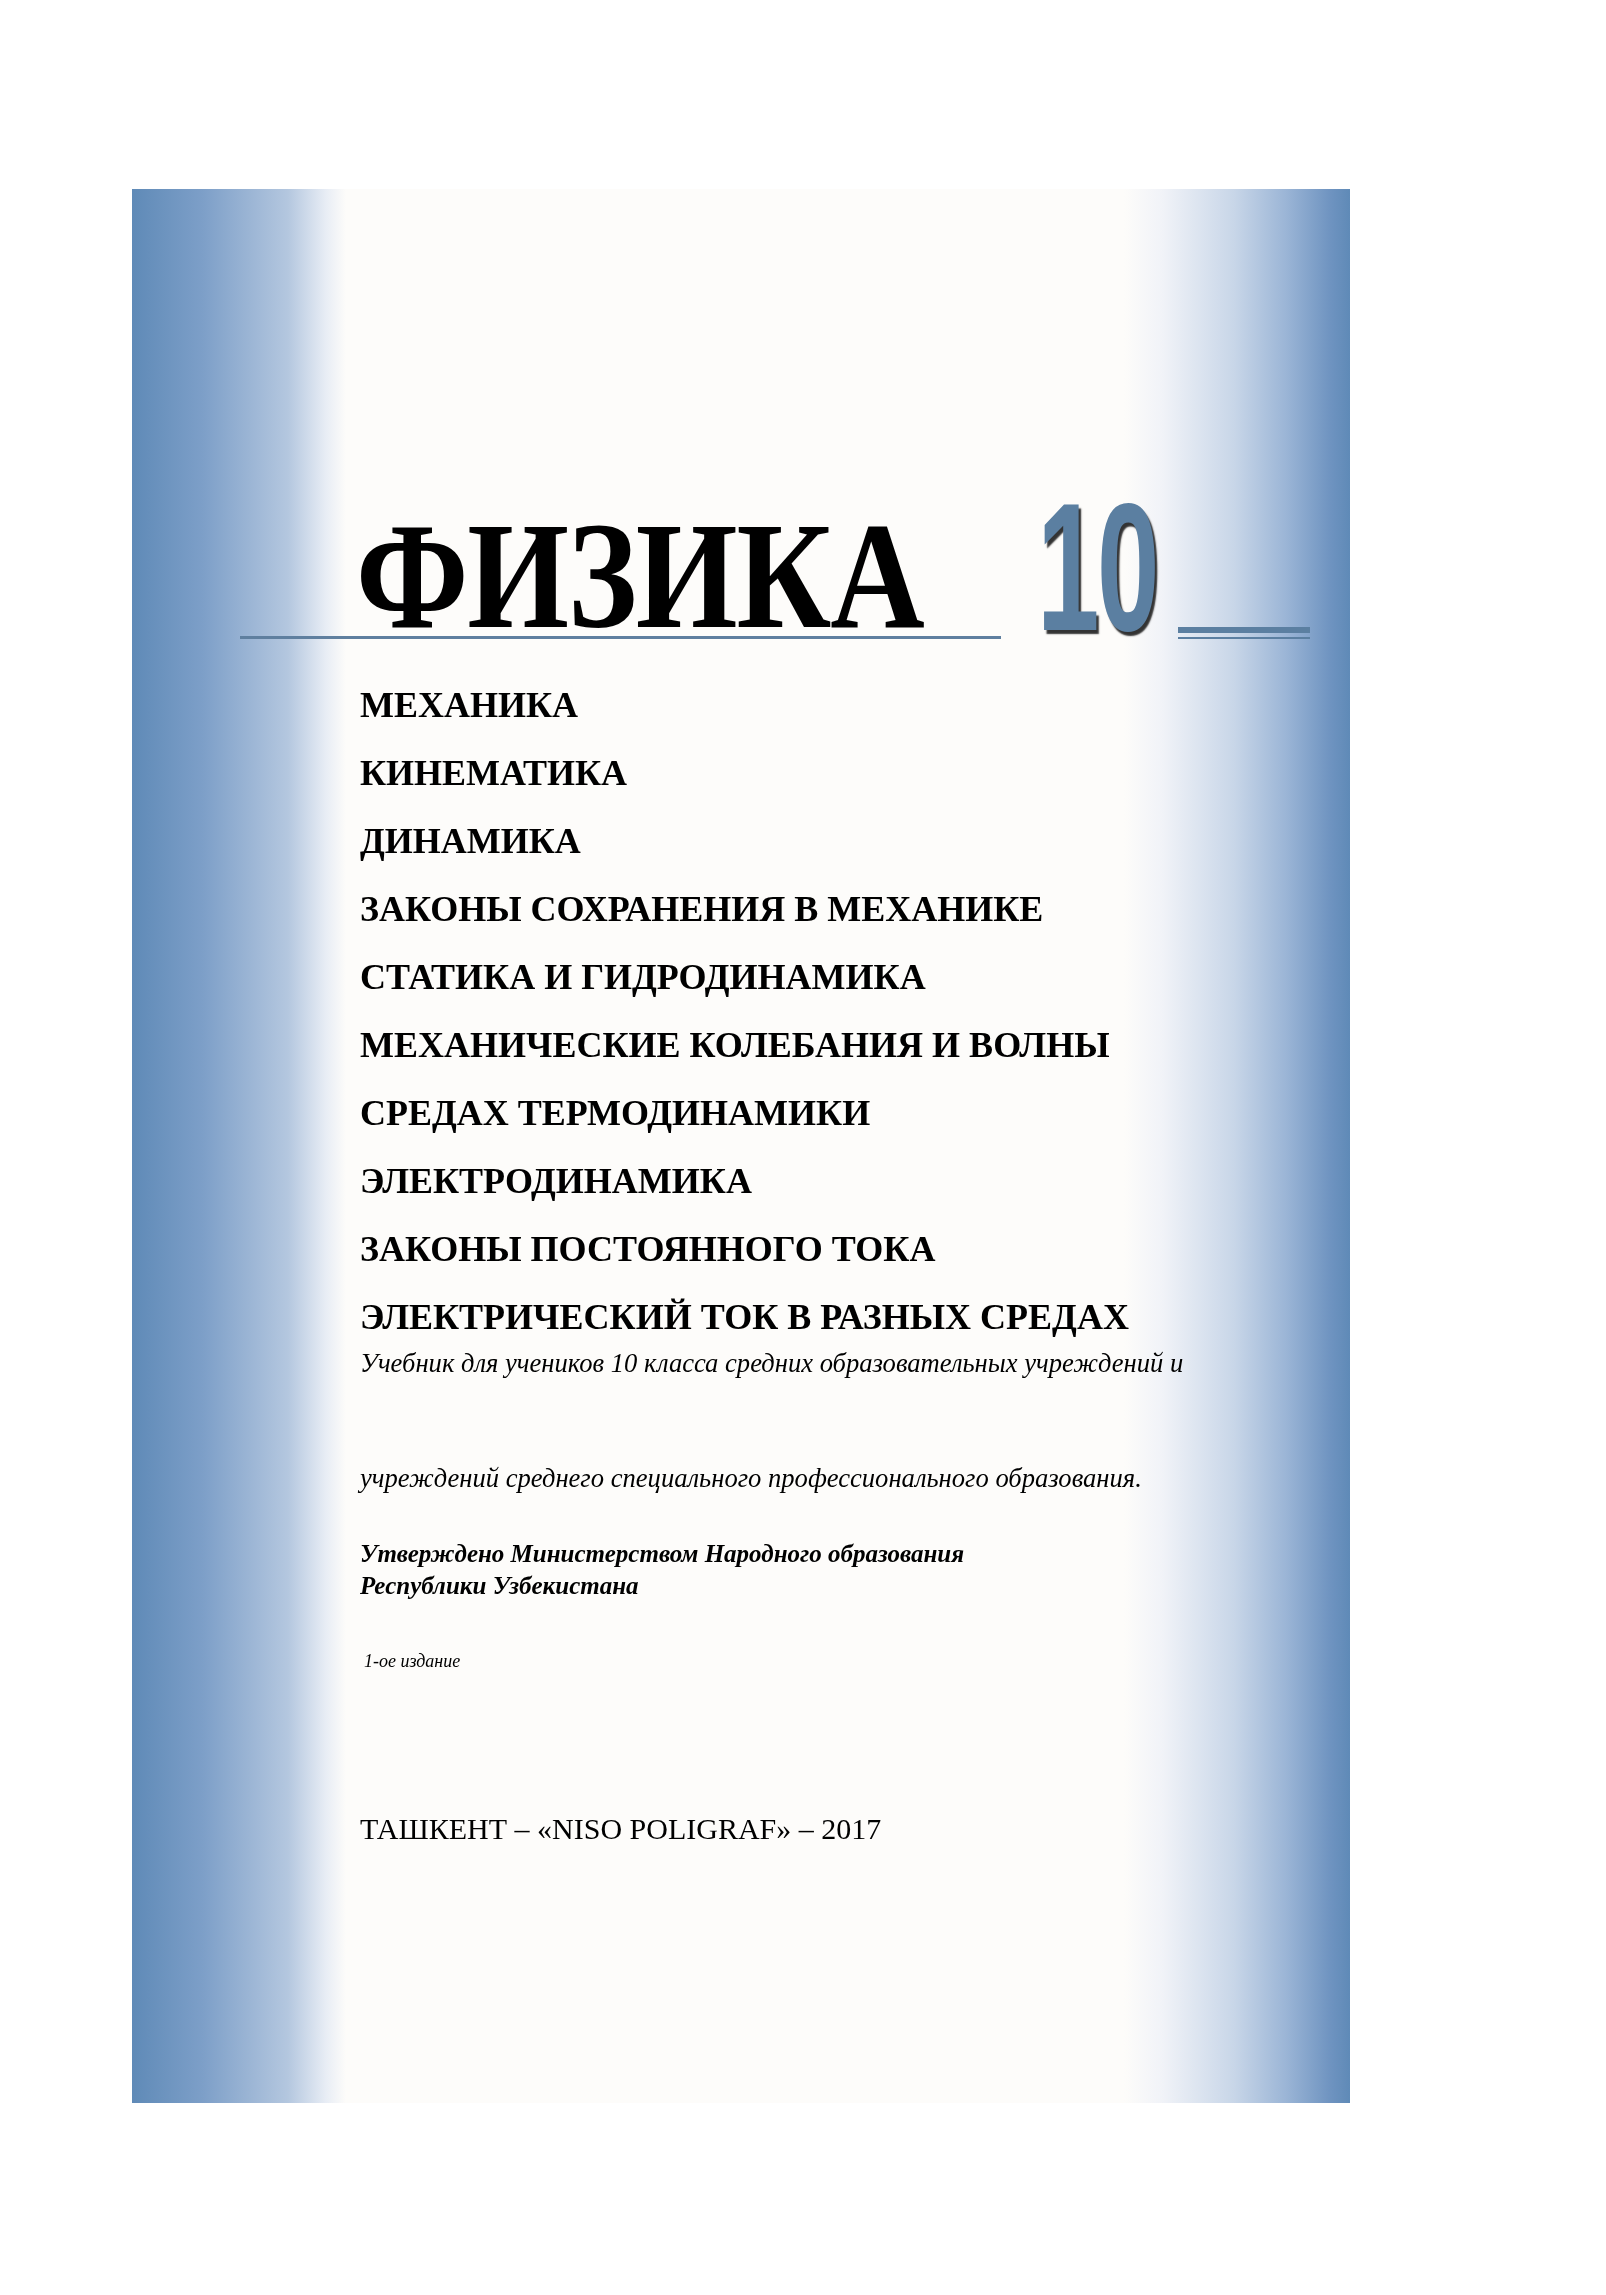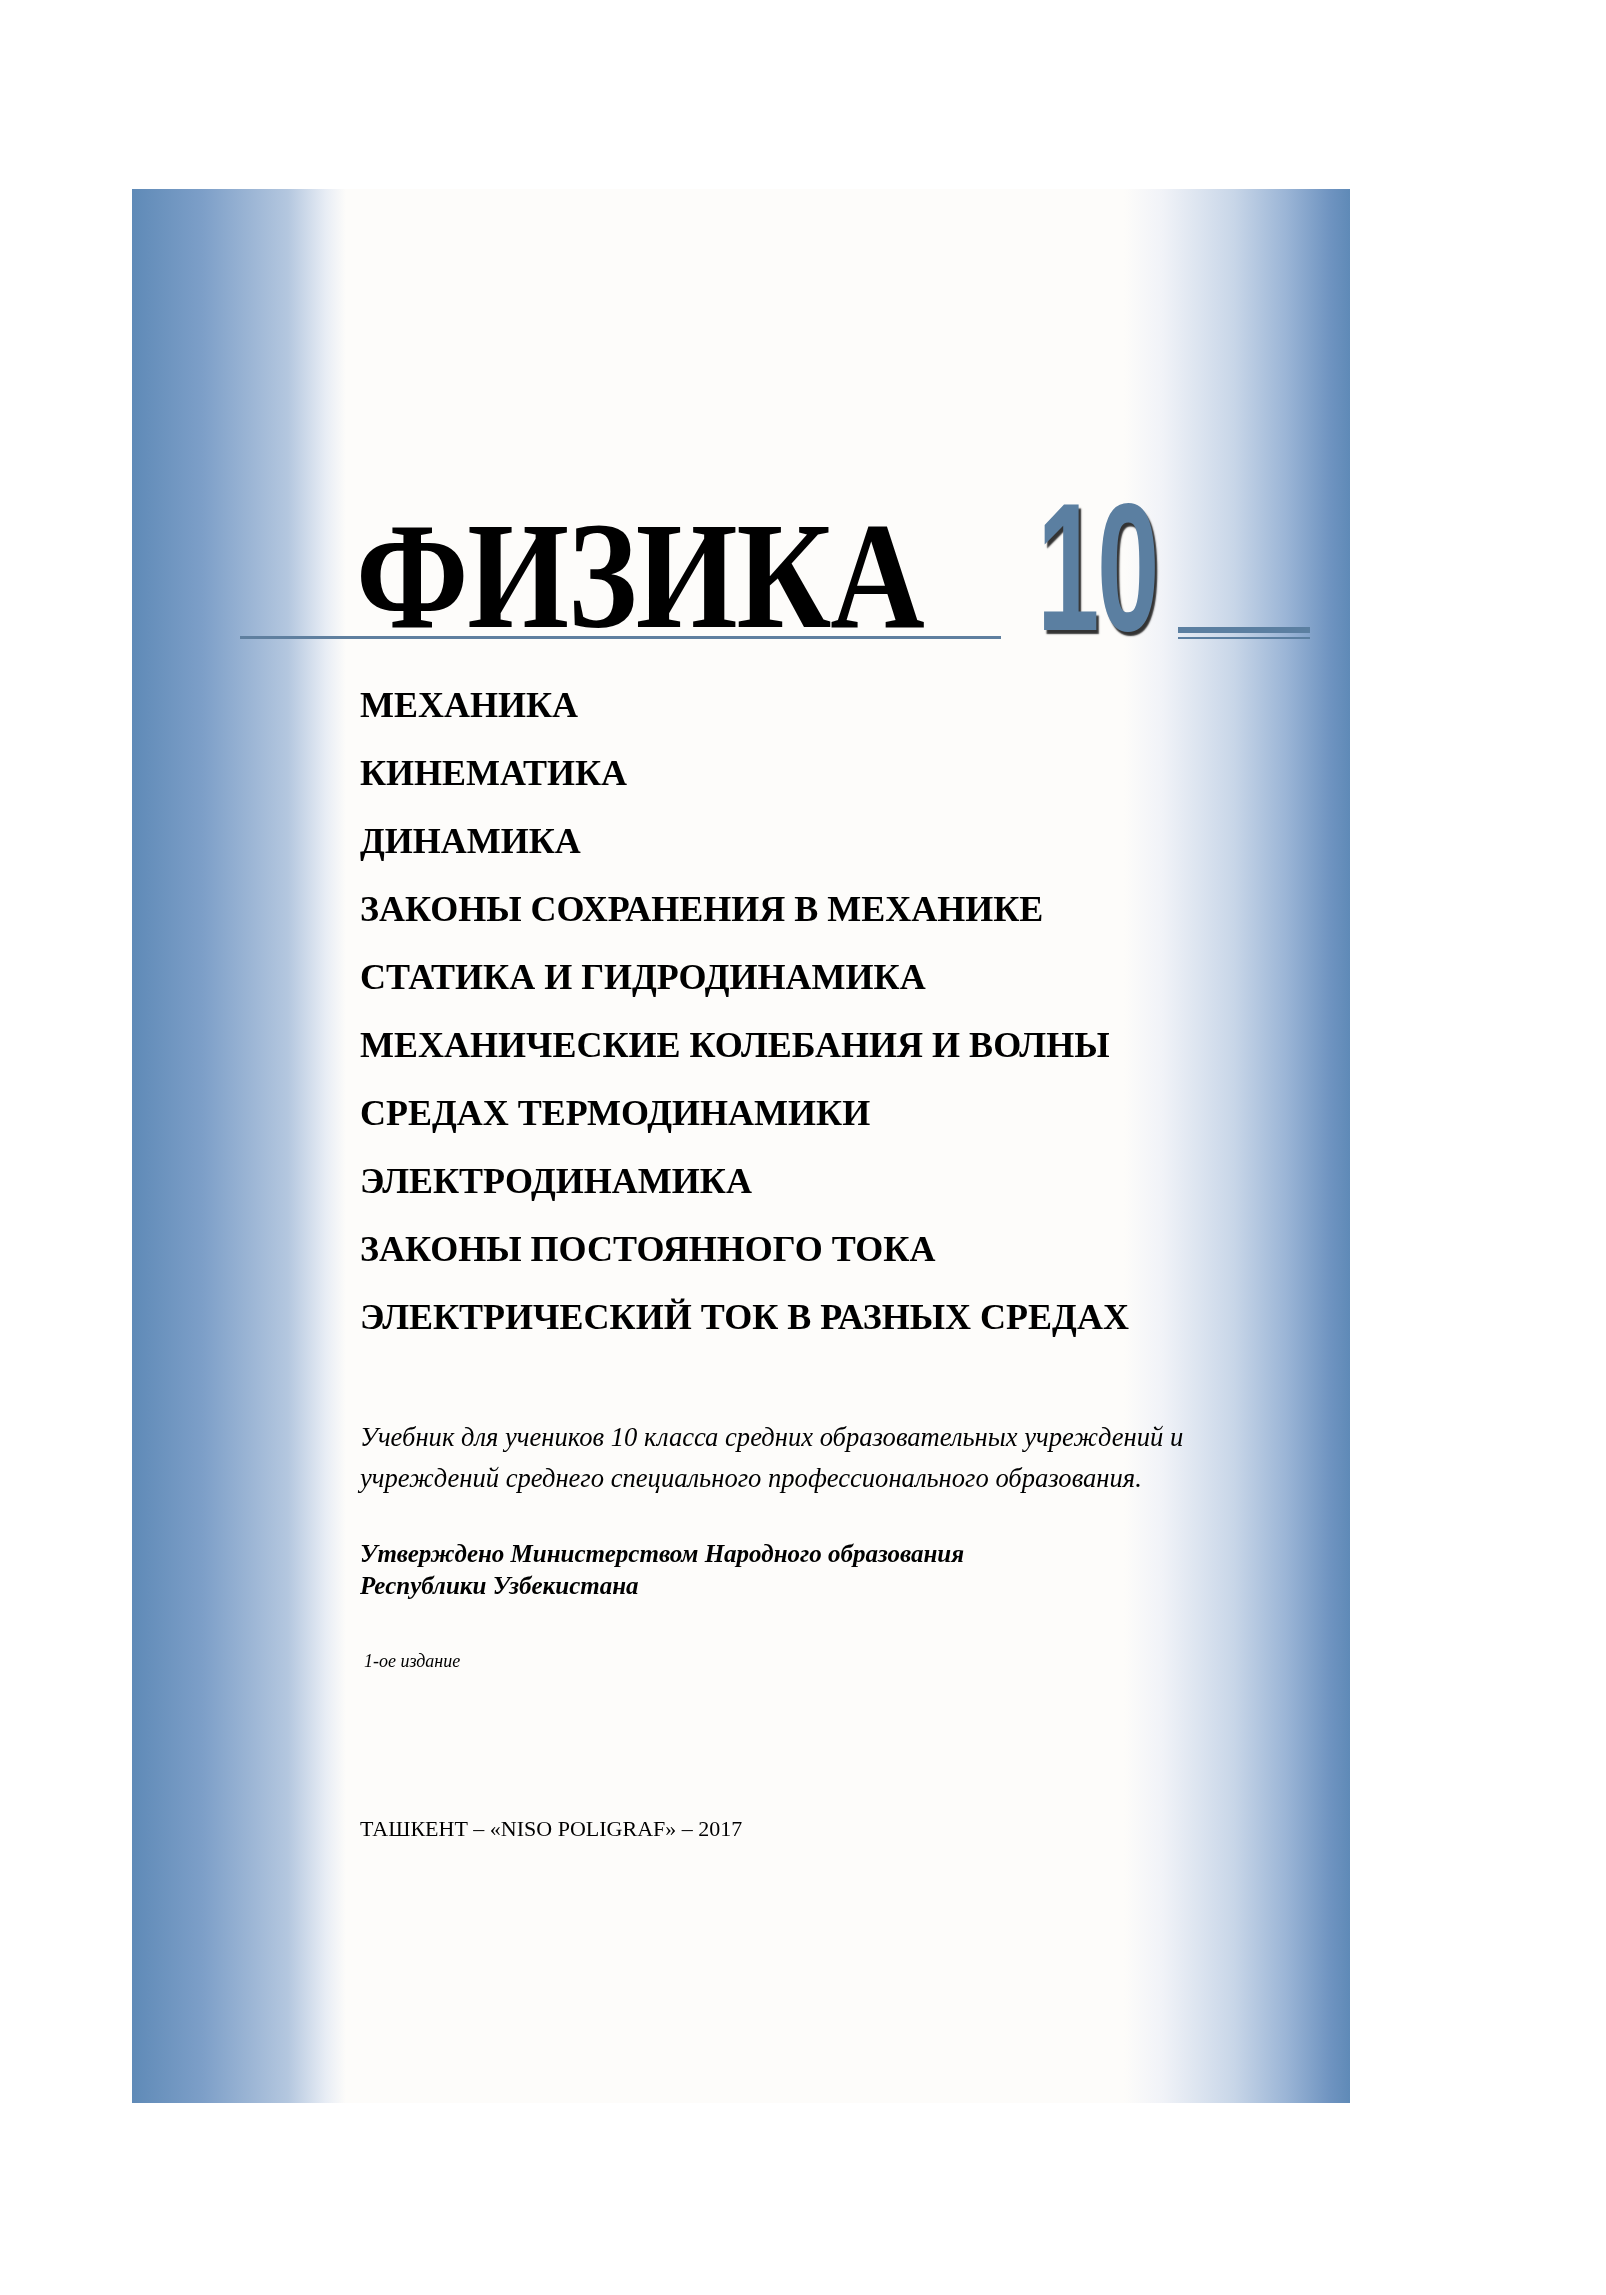--- a/index.html
+++ b/index.html
@@ -91,21 +91,21 @@
     line-height: 31px;
   }
   .edition {
     left: 364px;
     font-style: italic;
     font-size: 18px;
     line-height: 31px;
   }
   .publisher {
     left: 360px;
-    font-size: 22px;
+    font-size: 30px;
     line-height: 28.5px;
   }
 </style>
 </head>
 <body>
 
 <div class="panel"></div>
 
 <div class="abs title">ФИЗИКА</div>
 <div class="abs title-rule"></div>
@@ -121,21 +121,21 @@
   <div class="abs topic" style="top:890px">ЗАКОНЫ СОХРАНЕНИЯ В МЕХАНИКЕ</div>
   <div class="abs topic" style="top:958px">СТАТИКА И ГИДРОДИНАМИКА</div>
   <div class="abs topic" style="top:1026px">МЕХАНИЧЕСКИЕ КОЛЕБАНИЯ И ВОЛНЫ</div>
   <div class="abs topic" style="top:1094px">СРЕДАХ ТЕРМОДИНАМИКИ</div>
   <div class="abs topic" style="top:1162px">ЭЛЕКТРОДИНАМИКА</div>
   <div class="abs topic" style="top:1230px">ЗАКОНЫ ПОСТОЯННОГО ТОКА</div>
   <div class="abs topic" style="top:1298px">ЭЛЕКТРИЧЕСКИЙ ТОК В РАЗНЫХ СРЕДАХ</div>
 </div>
 
 <div>
-  <div class="abs desc" style="top:1422px">Учебник для учеников 10 класса средних образовательных учреждений и</div>
+  <div class="abs desc" style="top:1348px">Учебник для учеников 10 класса средних образовательных учреждений и</div>
   <div class="abs desc" style="top:1463px">учреждений среднего специального профессионального образования.</div>
 </div>
 
 <div>
   <div class="abs approved" style="top:1538px">Утверждено Министерством Народного образования</div>
   <div class="abs approved" style="top:1570px">Республики Узбекистана</div>
 </div>
 
 <div class="abs edition" style="top:1646px">1-ое издание</div>
 

